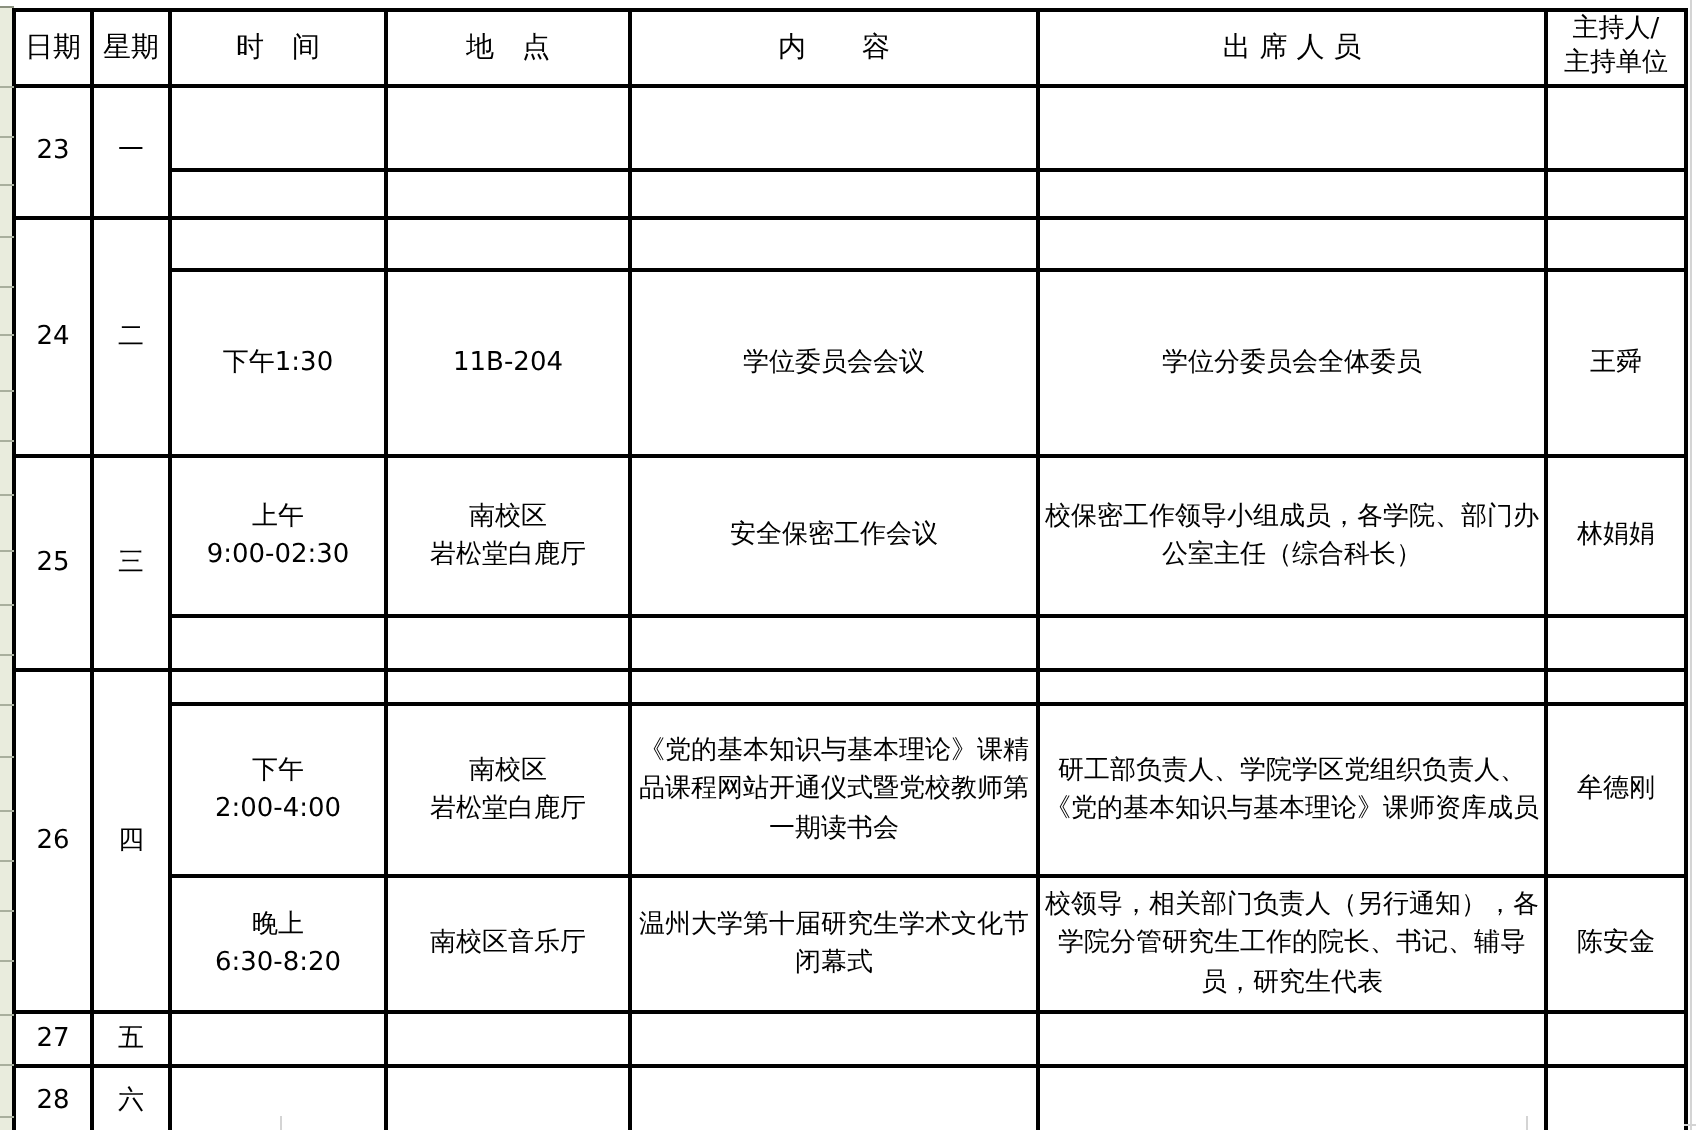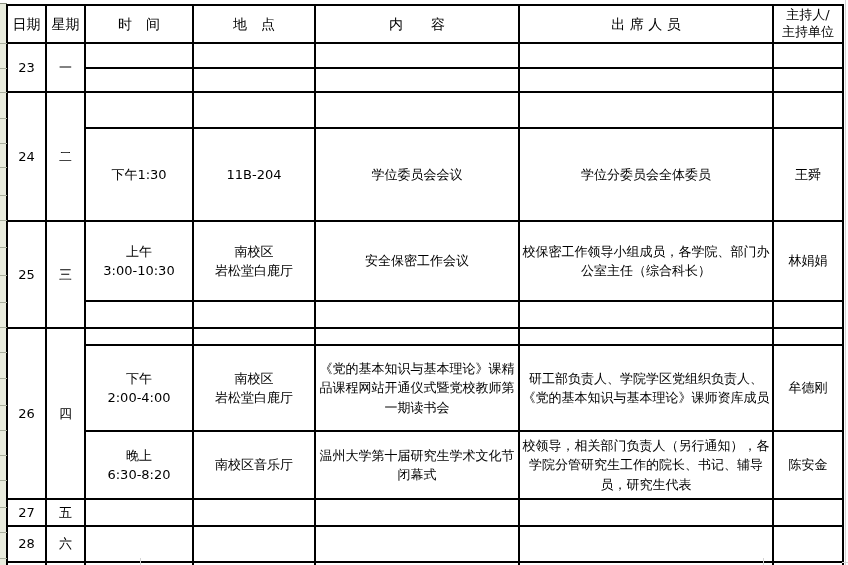--- a/index.html
+++ b/index.html
@@ -59,57 +59,57 @@
       <th class="c-weekday">星期</th>
       <th class="c-time">时　间</th>
       <th class="c-location">地　点</th>
       <th class="c-content">内　　容</th>
       <th class="c-attendees">出 席 人 员</th>
       <th class="c-host">主持人/
 主持单位</th>
     </tr>
   </thead>
   <tbody>
-      <tr style="height: 25px;">
+      <tr style="height: 42px;">
         <td rowspan="2" class="c-date">23</td>
         <td rowspan="2" class="c-weekday">一</td>
         <td class="c-time"></td>
         <td class="c-location"></td>
         <td class="c-content"></td>
         <td class="c-attendees"></td>
         <td class="c-host"></td>
       </tr>
       <tr style="height: 24px;">
         <td class="c-time"></td>
         <td class="c-location"></td>
         <td class="c-content"></td>
         <td class="c-attendees"></td>
         <td class="c-host"></td>
       </tr>
-      <tr style="height: 36px; border-radius: 11px;">
+      <tr style="height: 26px; border-radius: 11px;">
         <td rowspan="2" class="c-date">24</td>
         <td rowspan="2" class="c-weekday">二</td>
         <td class="c-time"></td>
         <td class="c-location"></td>
         <td class="c-content"></td>
         <td class="c-attendees"></td>
         <td class="c-host"></td>
       </tr>
       <tr style="height: 93px;">
         <td class="c-time">下午1:30</td>
         <td class="c-location">11B-204</td>
         <td class="c-content">学位委员会会议</td>
         <td class="c-attendees">学位分委员会全体委员</td>
         <td class="c-host">王舜</td>
       </tr>
       <tr style="height: 80px;">
         <td rowspan="2" class="c-date">25</td>
         <td rowspan="2" class="c-weekday">三</td>
         <td class="c-time">上午
-3:00-10:30</td>
+9:00-02:30</td>
         <td class="c-location">南校区
 岩松堂白鹿厅</td>
         <td class="c-content">安全保密工作会议</td>
         <td class="c-attendees">校保密工作领导小组成员，各学院、部门办公室主任（综合科长）</td>
         <td class="c-host">林娟娟</td>
       </tr>
       <tr style="height: 27px;">
         <td class="c-time"></td>
         <td class="c-location"></td>
         <td class="c-content"></td>

